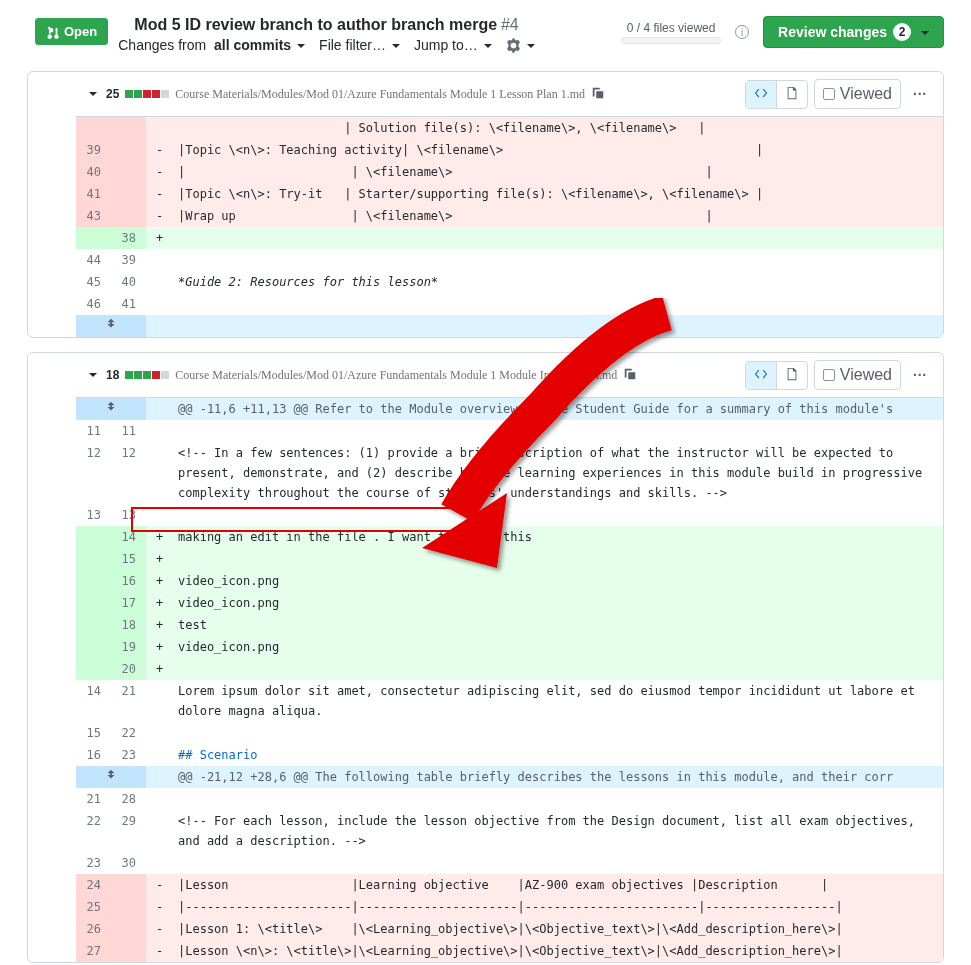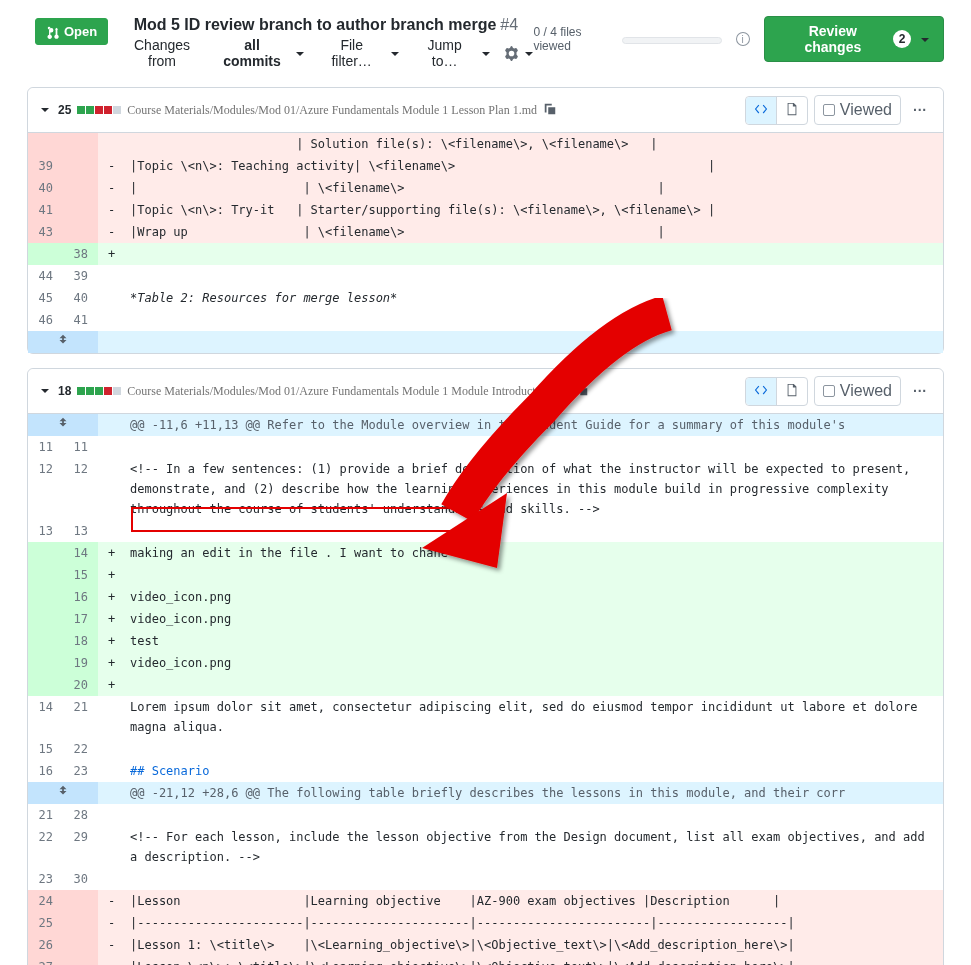--- a/index.html
+++ b/index.html
@@ -8,26 +8,26 @@
   .hL { display:flex; align-items:flex-start; gap:10px;text-align:center; }
   .state { background:#2da44e; border:1px solid #2da44e; color:#fff; padding:5px 10px; border-radius:3px; font-weight:600; font-size:13px; display:inline-flex; align-items:center; gap:4px; margin-top:2px;}
   .title { font-size:16px; font-weight:600; color:#24292e; }
   .prnum { color:#656d76; font-weight:400; }
   .filters { display:flex; gap:14px; margin-top:3px; color:#24292e; font-size:14px; }
   .filters .bold{font-weight:600;}
   .filters .dd { display:inline-flex; align-items:center; gap:2px; cursor:pointer;}
   .caret::after { content:""; border:4px solid transparent; border-top-color:#24292e; margin-left:4px; display:inline-block; transform:translateY(2px);}
   .gear { color:#656d76; }
   .hR { display:flex; align-items:center; gap:14px; }
-  .progress { display:flex; flex-direction:row; align-items:center; font-size:12px; color:#57606a; }
+  .progress { display:flex; flex-direction:column; align-items:center; font-size:12px; color:#57606a; }
   .progress .bar{ width:100px; height:7px; background:#f1f3f5; border-radius:4px; margin-top:2px; border:1px solid #e1e4e8;}
   .info-ic{ width:14px;height:14px;border:1px solid #8c959f;border-radius:50%;color:#8c959f;font-size:10px;display:flex;align-items:center;justify-content:center;}
   .review-btn{ background:#2da44e; border:1px solid #2a8f47; color:#fff; padding:6px 14px; border-radius:4px; font-weight:600; font-size:14px; display:inline-flex; align-items:center; gap:6px; cursor:pointer;}
   .review-btn .badge{ background:#fff; color:#24292e; border-radius:50%; width:18px;height:18px; font-size:12px; font-weight:600; display:inline-flex; align-items:center; justify-content:center;}
-  .file { border:1px solid #d0d7de; border-radius:6px; margin:14px 20px; }
+  .file { border:1px solid #d0d7de; border-radius:6px; margin:14px 20px;padding-left:48px; }
   .file-header { display:flex; align-items:center; justify-content:space-between; padding:7px 10px; background:#fff; border-bottom:1px solid #d0d7de; border-radius:6px 6px 0 0;}
   .fhl { display:flex; align-items:center; gap:6px; }
   .chevron{ width:14px; text-align:center; cursor:pointer;}
   .adds{font-weight:600;font-size:12px;color:#24292e;}
   .diffstat{ display:inline-flex; gap:1px;}
   .diffstat span{width:8px;height:8px;display:inline-block;}
   .dg{background:#2da44e;} .dr{background:#cf222e;} .dn{background:#d0d7de;}
   .fpath{ font-family:Liberation Serif, serif; font-size:12px; color:#737373;}
   .fhr{ display:flex; align-items:center; gap:6px;}
   .seg{ display:inline-flex; border:1px solid #d0d7de; border-radius:4px;}
@@ -190,21 +190,21 @@
             <tr class="ctx">
               <td class="num">44</td>
               <td class="num">39</td>
               <td class="mark"></td>
               <td class="code"></td>
             </tr>
             <tr class="ctx">
               <td class="num">45</td>
               <td class="num">40</td>
               <td class="mark"></td>
-              <td class="code"><span class="italic">*Table 2: Resources for merge lesson*</span></td>
+              <td class="code"><span class="italic">*Guide 2: Resources for this lesson*</span></td>
             </tr>
             <tr class="ctx">
               <td class="num">46</td>
               <td class="num">41</td>
               <td class="mark"></td>
               <td class="code"></td>
             </tr>
             <tr class="hunk">
               <td class="num expand-cell" colspan="2"><svg width="14" height="14" viewBox="0 0 16 16" fill="currentColor">
                   <path d="M8 3l4 4H9v2h3l-4 4-4-4h3V7H4l4-4z"></path>

